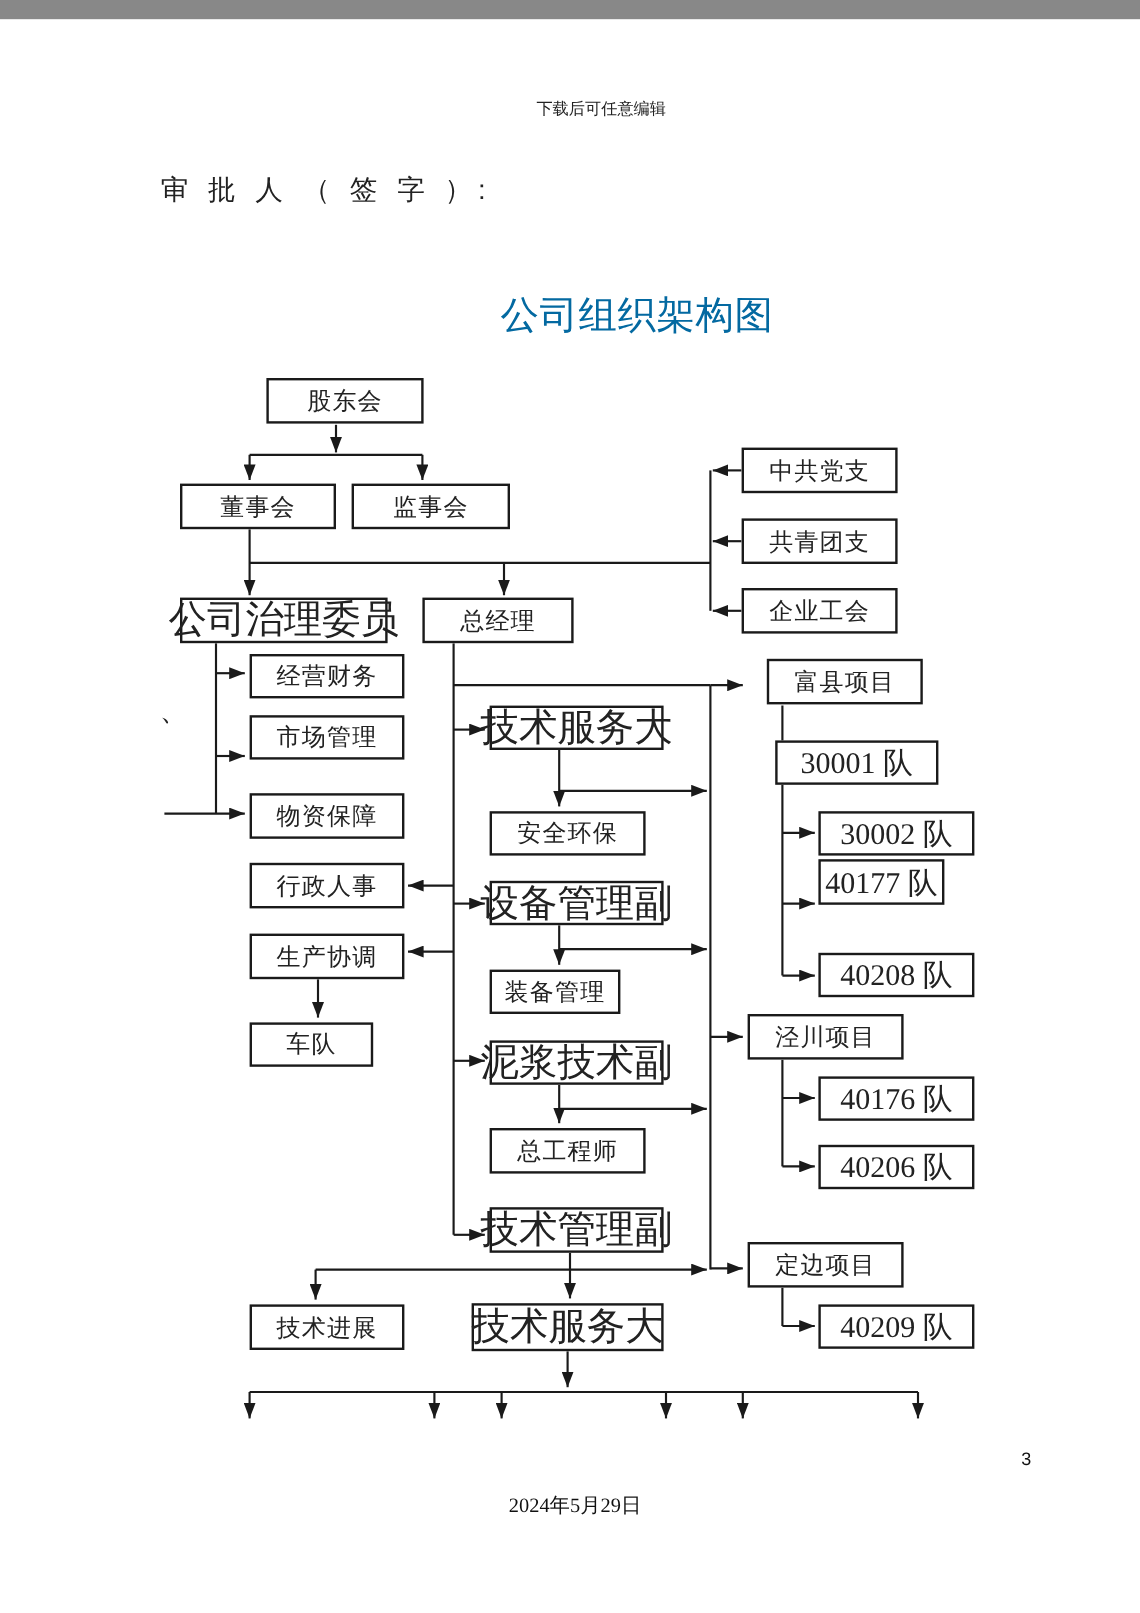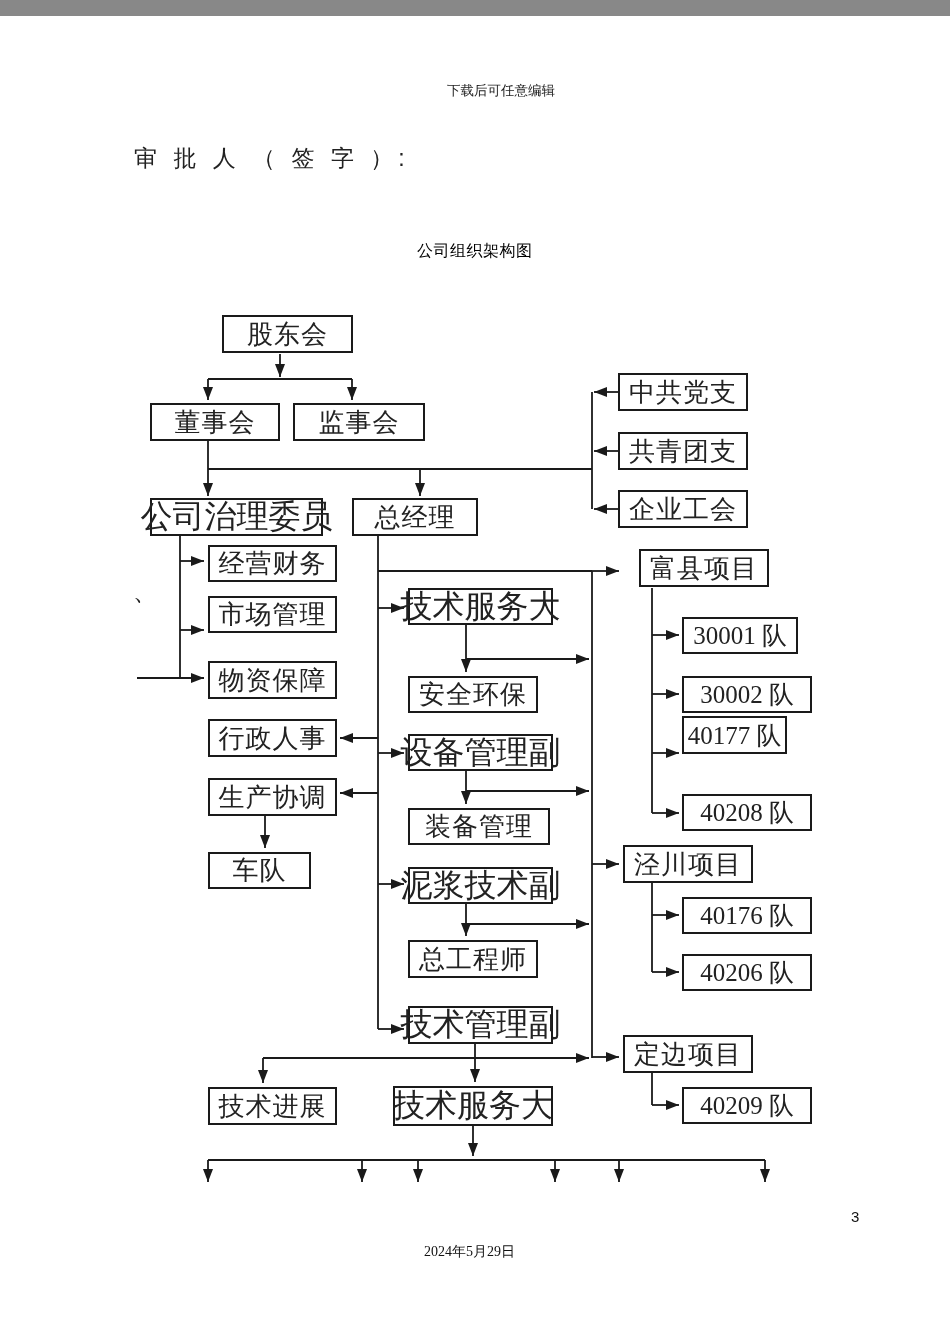--- a/index.html
+++ b/index.html
@@ -5,31 +5,31 @@
   html,body{margin:0;padding:0;background:#888;}
   .page{
     position:relative;width:950px;height:1344px;background:#ffffff;
     margin:16px auto;overflow:hidden;
     font-family:"Liberation Sans","DejaVu Sans",sans-serif;color:#111;
   }
   .lines{position:absolute;left:0;top:0;}
   .node{
     position:absolute;box-sizing:border-box;border:2px solid #1a1a1a;background:#fff;
     display:flex;align-items:center;justify-content:center;
-    font-size:26px;letter-spacing:1px;white-space:nowrap;color:#222;
+    font-size:20px;letter-spacing:1px;white-space:nowrap;color:#222;
   }
   .node.small{font-size:32px;letter-spacing:0;}
   .node.team{font-family:"Liberation Serif","DejaVu Serif",serif;font-size:25px;letter-spacing:0;}
   .txt{position:absolute;white-space:nowrap;}
   .header-note{left:447px;top:66px;font-size:13.5px;color:#222;}
   .approval{left:134px;top:127px;font-size:23px;letter-spacing:5px;color:#222;}
-  .doc-title{left:417px;top:225px;font-size:16px;letter-spacing:0.5px;color:#000000;}
+  .doc-title{left:417px;top:225px;font-size:32px;letter-spacing:0.5px;color:#0369a1;}
   .stray{left:133px;top:560px;font-size:24px;color:#222;}
   .page-num{left:851px;top:1192px;font-size:15px;font-family:"Liberation Sans","DejaVu Sans",sans-serif;}
-  .footer-date{left:424px;top:1227px;font-size:14px;font-family:"Liberation Serif","DejaVu Serif",serif;}
+  .footer-date{left:424px;top:1227px;font-size:17px;font-family:"Liberation Serif","DejaVu Serif",serif;}
 </style>
 </head>
 <body>
 
 <div class="page">
 
   <svg class="lines" width="950" height="1344" viewBox="0 0 950 1344">
     <defs>
       <marker id="arr" markerWidth="14" markerHeight="10" refX="13" refY="5" orient="auto" markerUnits="userSpaceOnUse">
         <path d="M0,0 L13,5 L0,10 Z" fill="#1a1a1a"></path>
@@ -124,28 +124,28 @@
   <div class="node" style="left:352px;top:482px;width:126px;height:38px">总经理</div>
   <div class="node" style="left:208px;top:529px;width:129px;height:37px">经营财务</div>
   <div class="node" style="left:208px;top:580px;width:129px;height:37px">市场管理</div>
   <div class="node" style="left:208px;top:645px;width:129px;height:38px">物资保障</div>
   <div class="node" style="left:208px;top:703px;width:129px;height:38px">行政人事</div>
   <div class="node" style="left:208px;top:762px;width:129px;height:38px">生产协调</div>
   <div class="node" style="left:208px;top:836px;width:103px;height:37px">车队</div>
   <div class="node small" style="left:408px;top:572px;width:145px;height:37px">技术服务大</div>
   <div class="node" style="left:408px;top:660px;width:130px;height:37px">安全环保</div>
   <div class="node small" style="left:408px;top:718px;width:145px;height:37px">设备管理副</div>
-  <div class="node" style="left:408px;top:792px;width:142px;height:37px">装备管理</div>
+  <div class="node" style="left:408px;top:792px;width:109px;height:37px">装备管理</div>
   <div class="node small" style="left:408px;top:851px;width:145px;height:37px">泥浆技术副</div>
   <div class="node" style="left:408px;top:924px;width:130px;height:38px">总工程师</div>
   <div class="node small" style="left:408px;top:990px;width:145px;height:38px">技术管理副</div>
   <div class="node" style="left:208px;top:1071px;width:129px;height:38px">技术进展</div>
   <div class="node small" style="left:393px;top:1070px;width:160px;height:40px">技术服务大</div>
   <div class="node" style="left:639px;top:533px;width:130px;height:38px">富县项目</div>
-  <div class="node team" style="left:682px;top:601px;width:116px;height:37px">30001 队</div>
+  <div class="node team" style="left:646px;top:601px;width:136px;height:37px">30001 队</div>
   <div class="node team" style="left:682px;top:660px;width:130px;height:37px">30002 队</div>
   <div class="node team" style="left:682px;top:700px;width:105px;height:38px">40177 队</div>
   <div class="node team" style="left:682px;top:778px;width:130px;height:37px">40208 队</div>
   <div class="node" style="left:623px;top:829px;width:130px;height:38px">泾川项目</div>
   <div class="node team" style="left:682px;top:881px;width:130px;height:37px">40176 队</div>
   <div class="node team" style="left:682px;top:938px;width:130px;height:37px">40206 队</div>
   <div class="node" style="left:623px;top:1019px;width:130px;height:38px">定边项目</div>
   <div class="node team" style="left:682px;top:1071px;width:130px;height:37px">40209 队</div>
 
 </div>

